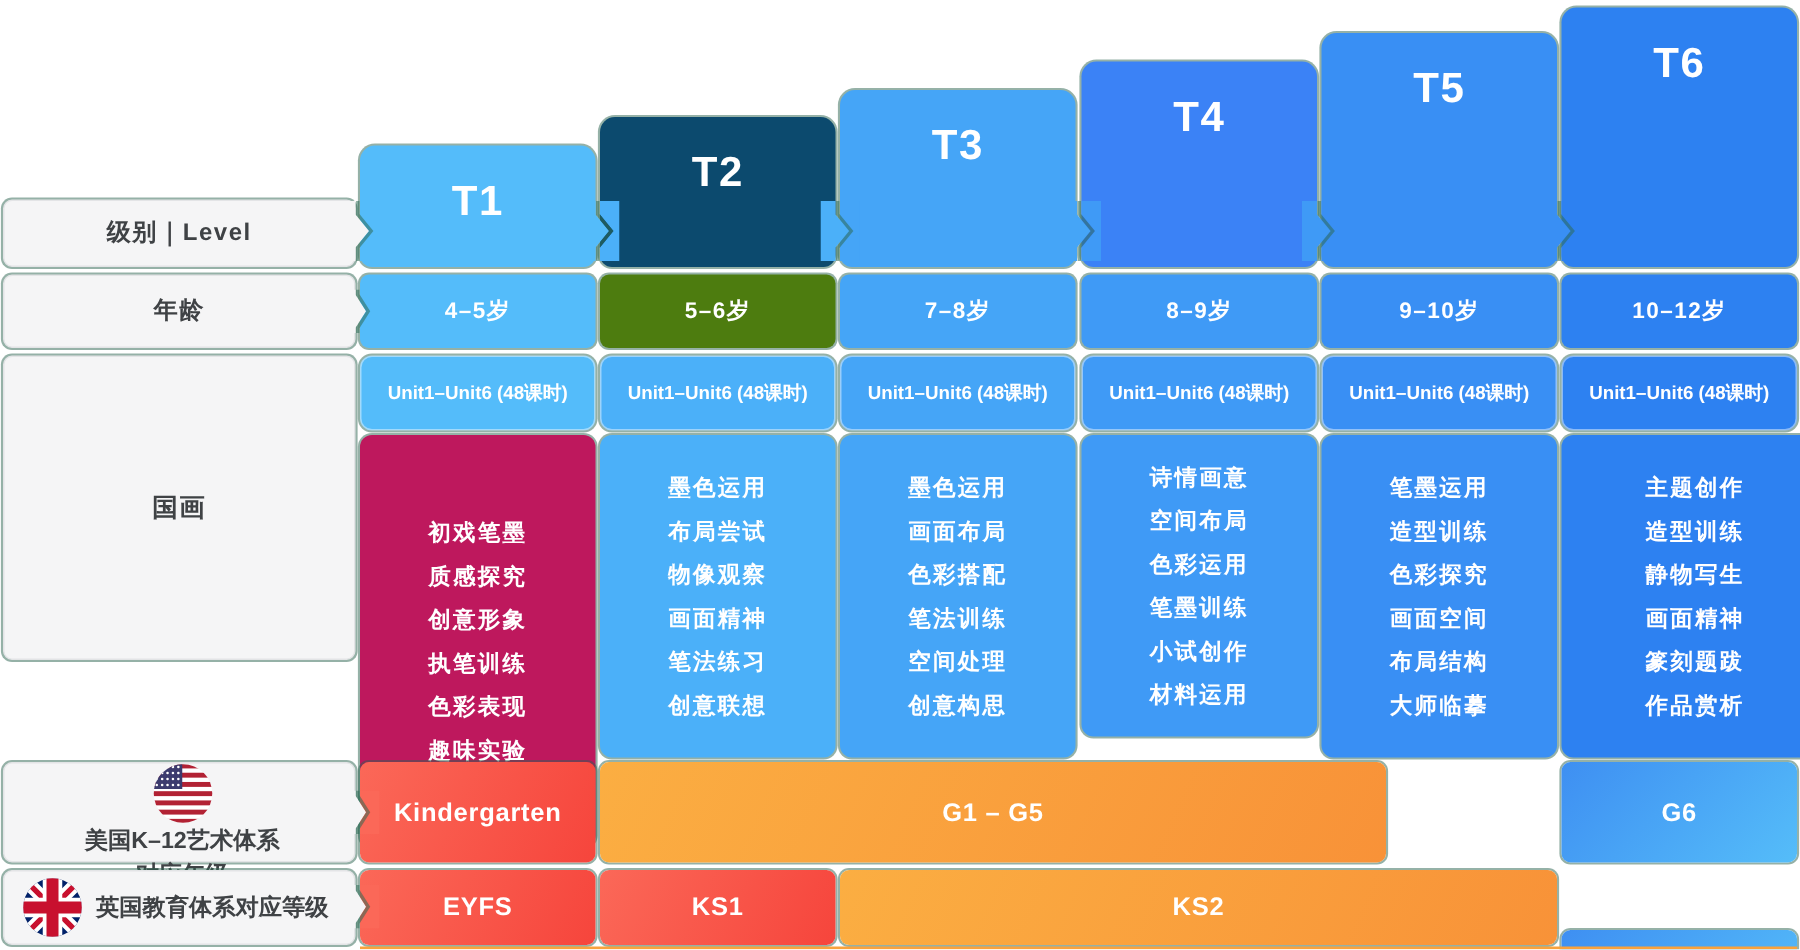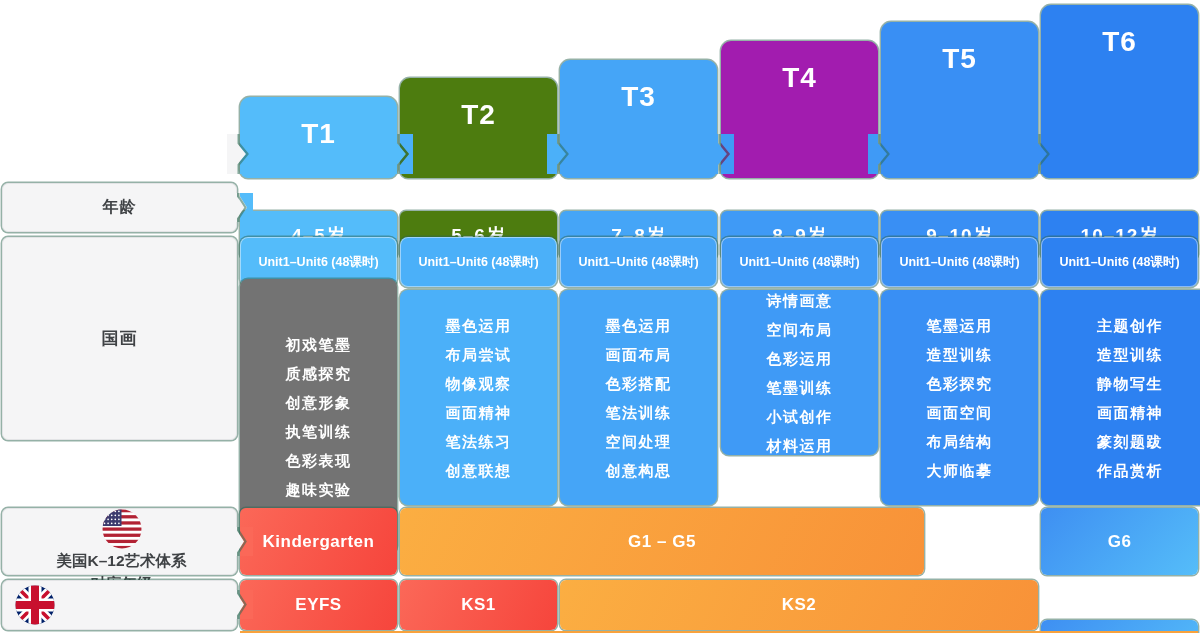--- a/index.html
+++ b/index.html
@@ -12,36 +12,39 @@
     display:flex;align-items:center;justify-content:center;
     box-shadow:0 0 0 1.4px rgba(44,99,79,.5);
     color:#fff;text-align:center;
   }
   .lbl{
     background:#F5F5F6;border:1px solid #E3E4E6;border-radius:6px;
     color:#3F4245;font-weight:700;
   }
   .lbl .one{font-size:16px;letter-spacing:1px;}
   .header{align-items:flex-start;padding-top:21px;border-radius:10px 10px 8px 8px;font-weight:800;font-size:28px;letter-spacing:1px;}
-  .agecell{border-radius:6px;font-weight:700;font-size:19px;letter-spacing:1px;margin-top:28px;}
+  .agecell{border-radius:6px;font-weight:700;font-size:15px;letter-spacing:1px;}
   .unitcell{border-radius:8px;font-weight:700;font-size:12.5px;border:1px solid rgba(255,255,255,.45);}
   .listcell{border-radius:8px;}
   .topics{display:flex;flex-direction:column;}
   .topics div{font-size:15px;font-weight:600;line-height:29px;letter-spacing:1.5px;}
   .spancell{border-radius:6px;font-weight:700;font-size:17px;letter-spacing:.5px;}
   .flagrow{display:flex;align-items:center;padding:0 8px 0 12px;justify-content:flex-start;}
   .flagrow .ftxt{flex:1;text-align:center;font-size:15.5px;line-height:23px;}
   .chev{position:absolute;z-index:3;}
   #bottom-strip{position:absolute;z-index:1;}
 </style>
 </head>
 <body>
 
 <div id="stage">
 
+  <div class="block lbl" style="left:2px;top:133px;width:235px;height:45px;">
+    <span class="one">级别｜Level</span>
+  </div>
 
   <div class="block lbl" style="left:2px;top:183px;width:235px;height:49px;">
     <span class="one">年龄</span>
   </div>
 
   <div class="block lbl" style="left:2px;top:237px;width:235px;height:203px;">
     <span class="one" style="font-size:17px;">国画</span>
   </div>
 
   <div class="block lbl flagrow" style="left:2px;top:508px;width:235px;height:67px;flex-direction:column;">
@@ -99,37 +102,38 @@
       <g clip-path="url(#ukc)">
         <rect width="40" height="40" fill="#012169"></rect>
         <path d="M0,0 L40,40 M40,0 L0,40" stroke="#fff" stroke-width="9"></path>
         <path d="M0,0 L40,40 M40,0 L0,40" stroke="#C8102E" stroke-width="3.6"></path>
         <rect x="13.5" width="13" height="40" fill="#fff"></rect>
         <rect y="13.5" width="40" height="13" fill="#fff"></rect>
         <rect x="16" width="8" height="40" fill="#C8102E"></rect>
         <rect y="16" width="40" height="8" fill="#C8102E"></rect>
       </g>
         </svg></span>
+    <span class="ftxt">英国教育体系对应等级</span>
   </div>
 
   <div id="gen">
       <div class="block header" style="left: 240px; top: 97px; width: 157px; height: 81px; background: rgb(84, 188, 250);">T1</div>
       <div class="block agecell" style="left: 240px; top: 183px; width: 157px; height: 49px; background: rgb(84, 188, 250);">4–5岁</div>
       <div class="block unitcell" style="left: 240px; top: 237px; width: 157px; height: 50px; background: rgb(84, 188, 250);">Unit1–Unit6 (48课时)</div>
-      <div class="block listcell" style="left: 240px; top: 279px; width: 157px; height: 275px; background: #737373;">
+      <div class="block listcell" style="left: 240px; top: 290px; width: 157px; height: 275px; background: #be185d;">
         <div class="topics">
           <div>初戏笔墨</div>
           <div>质感探究</div>
           <div>创意形象</div>
           <div>执笔训练</div>
           <div>色彩表现</div>
           <div>趣味实验</div>
         </div>
       </div>
-      <div class="block header" style="left: 400px; top: 78px; width: 157px; height: 100px; background: #4d7c0f;">T2</div>
+      <div class="block header" style="left: 400px; top: 78px; width: 157px; height: 100px; background: #0c4a6e;">T2</div>
       <div class="block agecell" style="left: 400px; top: 183px; width: 157px; height: 49px; background: #4d7c0f;">5–6岁</div>
       <div class="block unitcell" style="left: 400px; top: 237px; width: 157px; height: 50px; background: rgb(75, 176, 249);">Unit1–Unit6 (48课时)</div>
       <div class="block listcell" style="left: 400px; top: 290px; width: 157px; height: 215px; background: rgb(75, 176, 249);">
         <div class="topics">
           <div>墨色运用</div>
           <div>布局尝试</div>
           <div>物像观察</div>
           <div>画面精神</div>
           <div>笔法练习</div>
           <div>创意联想</div>
@@ -141,24 +145,24 @@
       <div class="block listcell" style="left: 560px; top: 290px; width: 157px; height: 215px; background: rgb(69, 165, 247);">
         <div class="topics">
           <div>墨色运用</div>
           <div>画面布局</div>
           <div>色彩搭配</div>
           <div>笔法训练</div>
           <div>空间处理</div>
           <div>创意构思</div>
         </div>
       </div>
-      <div class="block header" style="left: 721px; top: 41px; width: 157px; height: 137px; background: #a21caf;">T4</div>
+      <div class="block header" style="left: 721px; top: 41px; width: 157px; height: 137px; background: #3b82f6;">T4</div>
       <div class="block agecell" style="left: 721px; top: 183px; width: 157px; height: 49px; background: rgb(63, 154, 246);">8–9岁</div>
       <div class="block unitcell" style="left: 721px; top: 237px; width: 157px; height: 50px; background: rgb(63, 154, 246);">Unit1–Unit6 (48课时)</div>
-      <div class="block listcell" style="left: 721px; top: 290px; width: 157px; height: 165px; background: rgb(63, 154, 246);">
+      <div class="block listcell" style="left: 721px; top: 290px; width: 157px; height: 201px; background: rgb(63, 154, 246);">
         <div class="topics">
           <div>诗情画意</div>
           <div>空间布局</div>
           <div>色彩运用</div>
           <div>笔墨训练</div>
           <div>小试创作</div>
           <div>材料运用</div>
         </div>
       </div>
       <div class="block header" style="left: 881px; top: 22px; width: 157px; height: 156px; background: rgb(57, 143, 244);">T5</div>

